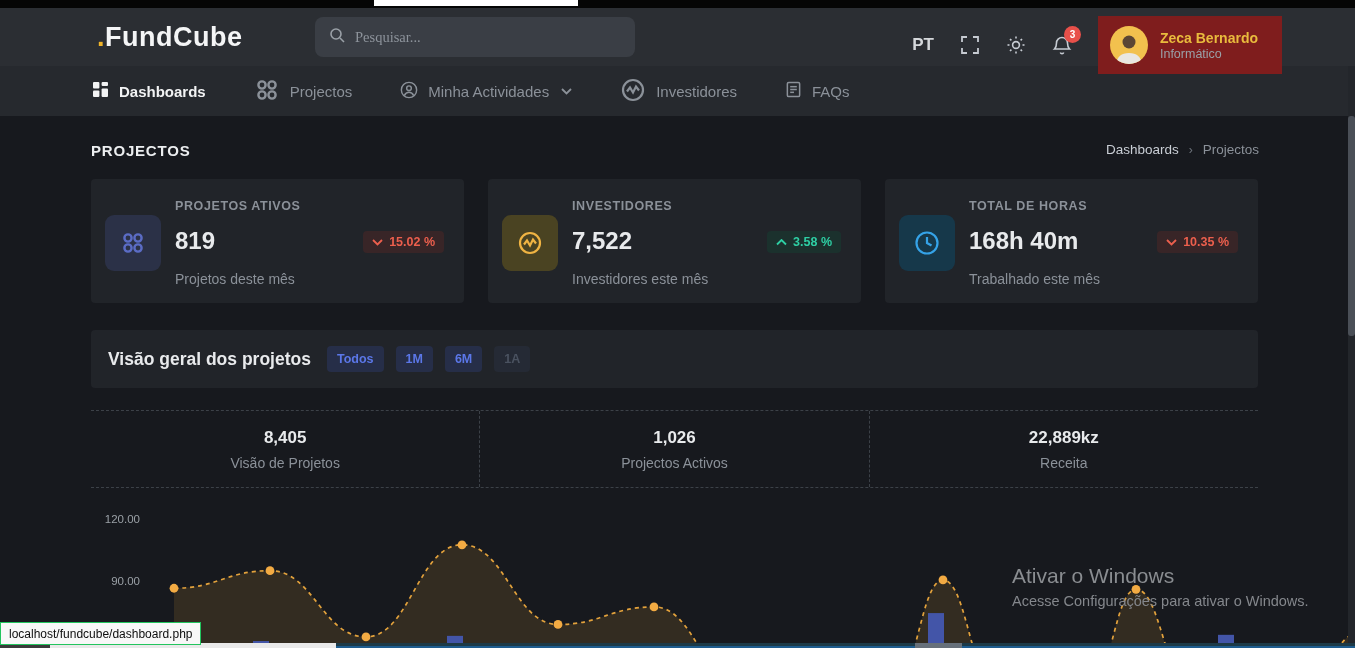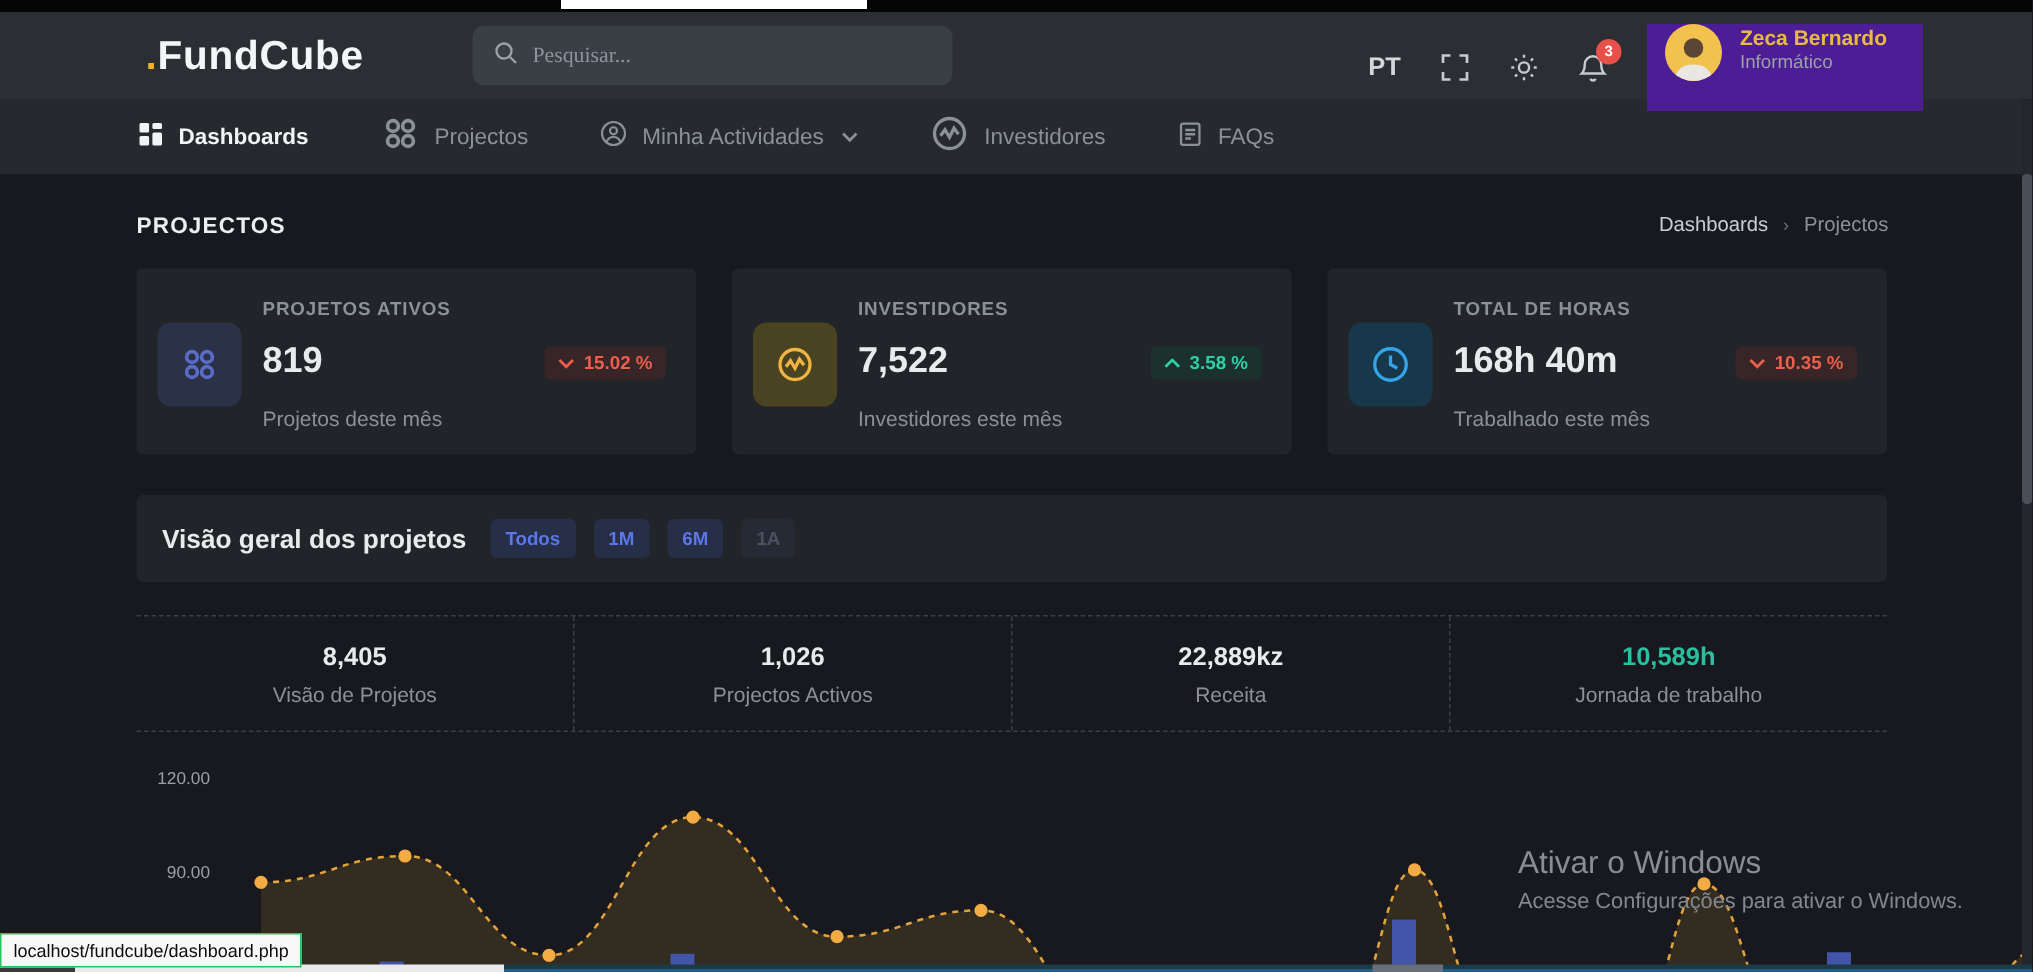--- a/index.html
+++ b/index.html
@@ -20,21 +20,21 @@
   .search-box svg { flex:0 0 auto; }
   .search-box input { background:transparent; border:none; outline:none; color:#c9ced5; font-size:14.5px;
                       width:100%; font-family:Liberation Serif, serif; }
   .search-box input::placeholder { color:#8d939b; }
   .hdr-right { position:absolute; right:97px; top:8px; height:58px; display:flex; align-items:center; }
   .lang { color:#d5d8db; font-size:17px; font-weight:bold; margin-right:26px; cursor:pointer; }
   .hdr-icon { color:#c6cbd2; margin-right:26px; position:relative; cursor:pointer; display:flex; align-items:center; }
   .badge-count { position:absolute; top:-9px; right:-9px; min-width:17px; height:17px; border-radius:9px;
                  background:#e8504a; color:#fff; font-size:10px; font-weight:bold;
                  display:flex; align-items:center; justify-content:center; padding:0 3px; }
-  .user-panel { display:flex; gap:12px; background:#4c1d95; height:58px; padding:0 24px 0 12px; margin-right:-24px; cursor:pointer; }
+  .user-panel { display:flex; align-items:center; gap:12px; background:#7f1d1d; height:58px; padding:0 24px 0 12px; margin-right:-24px; cursor:pointer; }
   .avatar { width:38px; height:38px; border-radius:50%; background:#f2c14e; overflow:hidden; position:relative; flex:0 0 auto; }
   .avatar svg { position:absolute; left:0; top:3px; }
   .user-name { color:#e9bb3d; font-size:14px; font-weight:bold; line-height:18px; }
   .user-role { color:#9aa0a7; font-size:12.5px; }
 
   
   .nav { position:absolute; left:0; top:66px; width:1355px; height:50px; background:#26292e;
          display:flex; align-items:center; padding-left:92px; gap:48px; z-index:15; }
   .nav-item { display:flex; align-items:center; gap:10px; color:#8b9199; font-size:15px; cursor:pointer; }
   .nav-item.active { color:#f2f3f4; font-weight:bold; }
@@ -286,24 +286,20 @@
         <span class="l">Visão de Projetos</span>
       </div>
       <div class="substat">
         <span class="v" style="color:#e8eaec">1,026</span>
         <span class="l">Projectos Activos</span>
       </div>
       <div class="substat">
         <span class="v" style="color:#e8eaec">22,889kz</span>
         <span class="l">Receita</span>
       </div>
-      <div class="substat">
-        <span class="v" style="color:#2abf9e">10,589h</span>
-        <span class="l">Jornada de trabalho</span>
-      </div>
     </div>
 
   <div class="chart-wrap" id="chart"><svg width="1265" height="148" viewBox="0 0 1265 148">
         <text x="50" y="22.900000000000006" text-anchor="end" fill="#9aa0a6" font-size="11.5" font-family="Liberation Sans, sans-serif">120.00</text>
         <text x="50" y="85" text-anchor="end" fill="#9aa0a6" font-size="11.5" font-family="Liberation Sans, sans-serif">90.00</text>
         <path d="M 84 88.245 C 127.63636363636363 88.245, 136.36363636363637 70.65, 180 70.65 C 223.63636363636363 70.65, 232.36363636363637 136.89, 276 136.89 C 319.6363636363636 136.89, 328.3636363636364 44.775000000000006, 372 44.775000000000006 C 415.6363636363636 44.775000000000006, 424.3636363636364 124.47, 468 124.47 C 511.6363636363636 124.47, 520.3636363636364 106.875, 564 106.875 C 605.3636363636364 106.875, 613.6363636363636 188.64, 655 188.64 C 693.6363636363636 188.64, 701.3636363636364 213.48, 740 213.48 C 769.5454545454545 213.48, 775.4545454545455 180.35999999999999, 805 180.35999999999999 C 826.8181818181819 180.35999999999999, 831.1818181818181 79.965, 853 79.965 C 876.6363636363636 79.965, 881.3636363636364 184.5, 905 184.5 C 932.2727272727273 184.5, 937.7272727272727 209.34, 965 209.34 C 980.9090909090909 209.34, 984.0909090909091 184.5, 1000 184.5 C 1020.9090909090909 184.5, 1025.090909090909 89.28, 1046 89.28 C 1070.5454545454545 89.28, 1075.4545454545455 184.5, 1100 184.5 C 1127.2727272727273 184.5, 1132.7272727272727 205.2, 1160 205.2 C 1185 205.2, 1190 196.92, 1215 196.92 C 1237.7272727272727 196.92, 1242.2727272727273 134.82, 1265 134.82 L 1265 178 L 84 178 Z" fill="rgba(226,165,60,0.14)"></path>
         <rect x="163" y="141.03" width="16" height="36.97" fill="#4355a8"></rect>
         <rect x="357" y="135.855" width="16" height="42.14500000000001" fill="#4355a8"></rect>
         <rect x="838" y="113.08500000000001" width="16" height="64.91499999999999" fill="#4355a8"></rect>
         <rect x="1128" y="134.82" width="16" height="43.18000000000001" fill="#4355a8"></rect>

